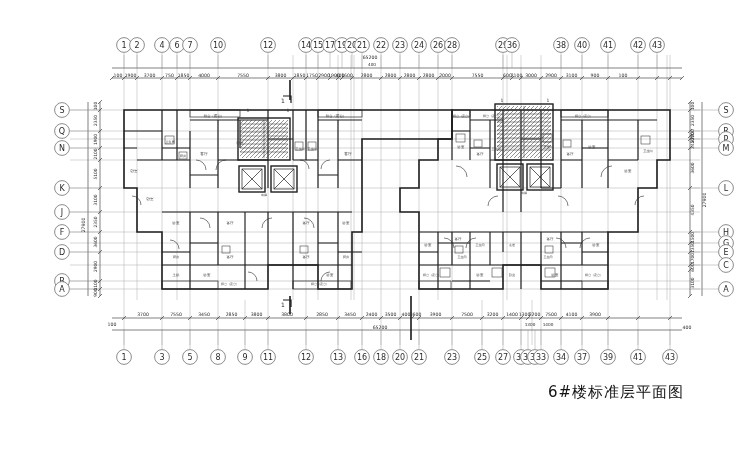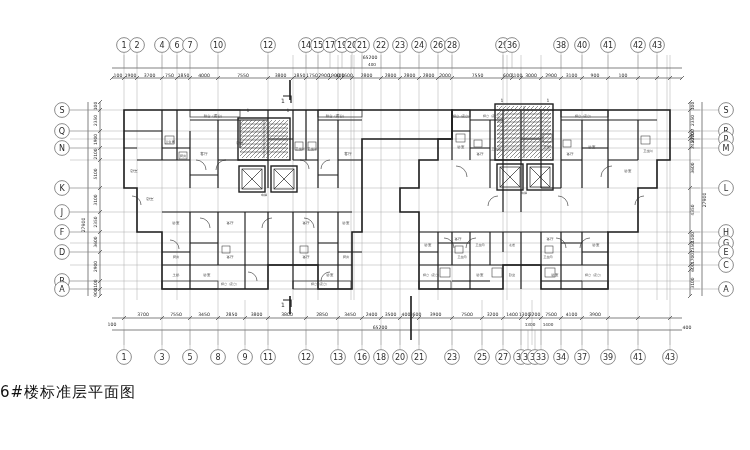--- a/index.html
+++ b/index.html
@@ -1,20 +1,20 @@
 <!DOCTYPE html>
 <html><head>
 <meta charset="utf-8">
 <style>
   html,body{margin:0;padding:0;background:#ffffff;}
   body{width:750px;height:450px;overflow:hidden;
        font-family:"Liberation Sans",sans-serif;color:#1a1a1a;}
   #stage{position:relative;width:750px;height:450px;background:#fff;}
   svg{display:block;}
-  .title{position:absolute;left:0;top:383px;width:684px;text-align:left;
+  .title{position:absolute;left:0;top:383px;width:684px;text-align:right;
          font-size:15px;font-family:"DejaVu Sans",sans-serif;letter-spacing:1px;
          color:#111;}
 </style>
 </head>
 <body>
 
 <div id="stage">
 
 <svg width="750" height="450" viewBox="0 0 750 450">
   <defs>

